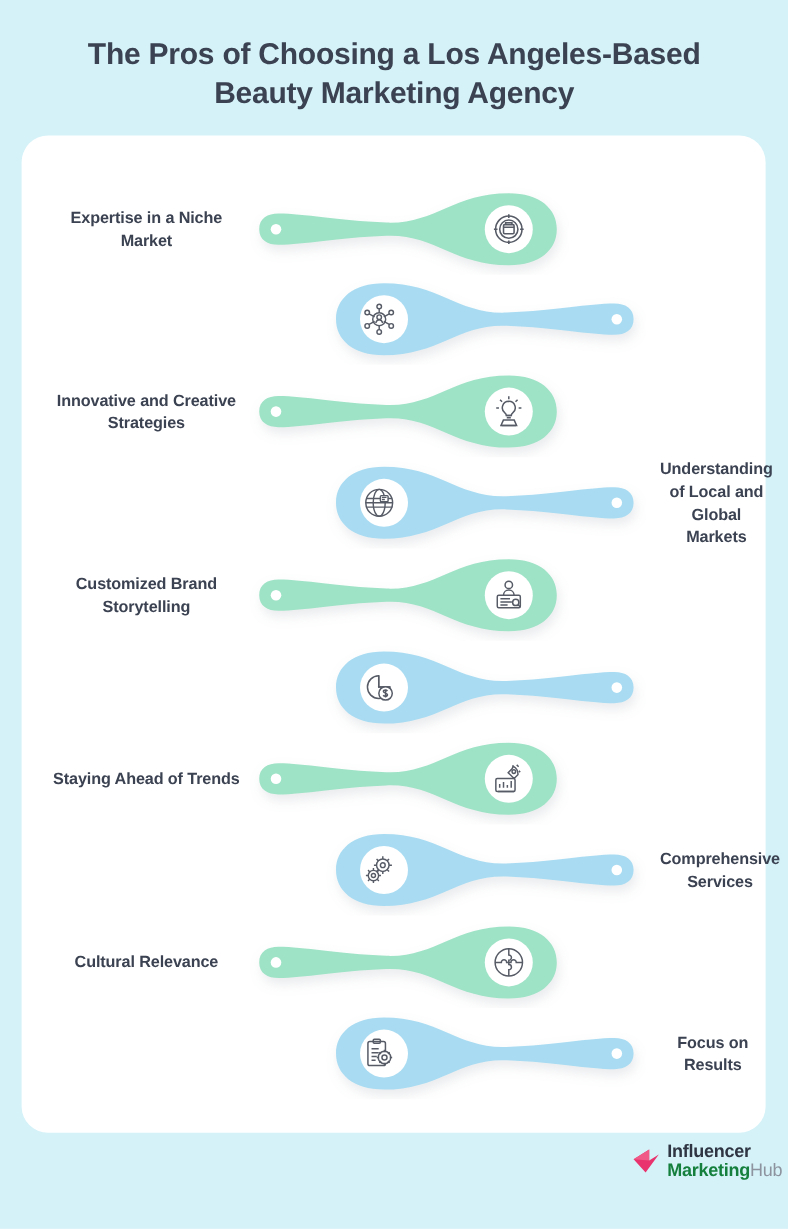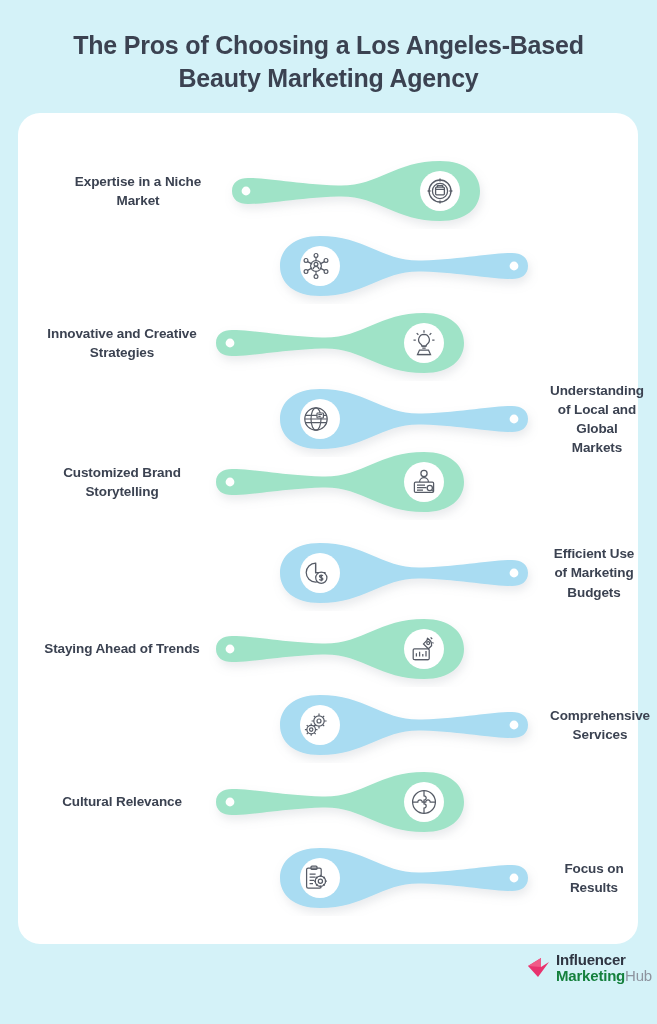--- a/index.html
+++ b/index.html
@@ -119,21 +119,21 @@
   .logo .l2 .mk { color: #15803d; font-weight: bold; }
   .logo .l2 .hb { color: #8e949f; font-weight: normal; }
 </style>
 </head>
 <body>
 
 <div class="title">The Pros of Choosing a Los Angeles-Based Beauty Marketing Agency</div>
 
 <div class="card">
   <div class="rows" id="rows">
-      <div class="row left" style="top: 40px; padding-left: 30px;">
+      <div class="row left" style="top: 40px; padding-left: 14px;">
         <div class="label">Expertise in a Niche Market</div>
         <div class="pod">
        <svg viewBox="0 0 272 76">
      <defs>
        <filter id="sh0" x="-30%" y="-40%" width="170%" height="200%">
          <feDropShadow dx="2" dy="5" stdDeviation="5" flood-color="#9aa3ad" flood-opacity="0.22"></feDropShadow>
        </filter>
      </defs>
      <g filter="url(#sh0)">
        <path fill="#9fe3c7" d="
@@ -271,21 +271,21 @@
       <ellipse cx="14" cy="14" rx="5" ry="11.2"></ellipse>
       <path d="M3.1 10.4h21.8M3.1 17.6h21.8M2.8 14h22.4"></path>
       <rect x="15" y="8" width="6.4" height="5" rx=".7" fill="#fff"></rect>
       <path d="M16.3 9.5h3.8M16.3 11.3h2.4"></path>
     </g>
             </svg>
        </div>
      </div>
         <div class="label">Understanding of Local and Global Markets</div>
       </div>
-      <div class="row left" style="top: 331px; padding-left: 14px;">
+      <div class="row left" style="top: 345px; padding-left: 14px;">
         <div class="label">Customized Brand Storytelling</div>
         <div class="pod">
        <svg viewBox="0 0 272 76">
      <defs>
        <filter id="sh4" x="-30%" y="-40%" width="170%" height="200%">
          <feDropShadow dx="2" dy="5" stdDeviation="5" flood-color="#9aa3ad" flood-opacity="0.22"></feDropShadow>
        </filter>
      </defs>
      <g filter="url(#sh4)">
        <path fill="#9fe3c7" d="
@@ -343,21 +343,20 @@
          <svg viewBox="0 0 28 28">
     <g fill="none" stroke="#565b66" stroke-width="1.25">
       <path d="M13.6 4.2A9.4 9.4 0 1 0 23 13.6H13.6z"></path>
       <path d="M13.6 4.2v9.4H23"></path>
       <circle cx="19.3" cy="18.8" r="5.6" fill="#fff"></circle>
       <path d="M19.3 15.4v6.8M20.9 16.8c-.4-.5-1-.8-1.7-.8-1 0-1.7.6-1.7 1.3 0 1.7 3.4.9 3.4 2.6 0 .8-.8 1.3-1.8 1.3-.7 0-1.4-.3-1.8-.8"></path>
     </g>
             </svg>
        </div>
      </div>
-        <div class="label">Efficient Use of Marketing Budgets</div>
       </div>
       <div class="row left" style="top: 498px; padding-left: 14px;">
         <div class="label">Staying Ahead of Trends</div>
         <div class="pod">
        <svg viewBox="0 0 272 76">
      <defs>
        <filter id="sh6" x="-30%" y="-40%" width="170%" height="200%">
          <feDropShadow dx="2" dy="5" stdDeviation="5" flood-color="#9aa3ad" flood-opacity="0.22"></feDropShadow>
        </filter>
      </defs>

